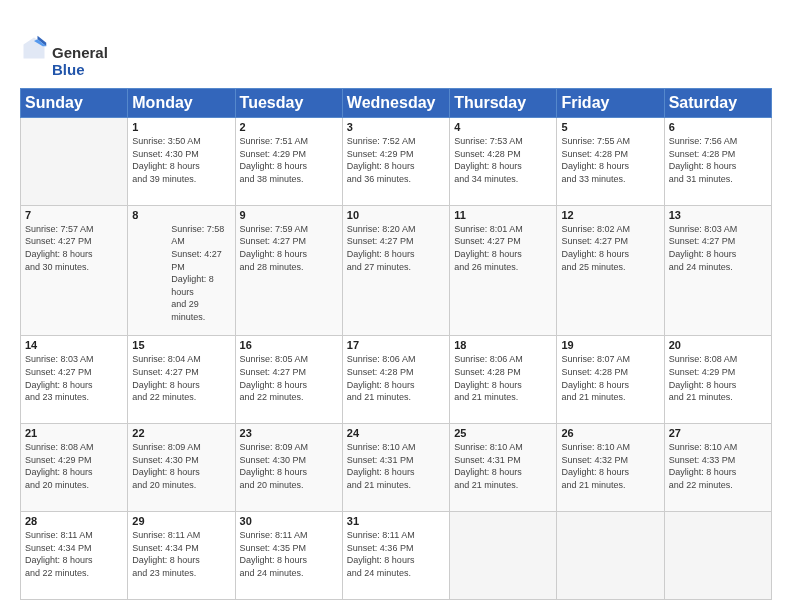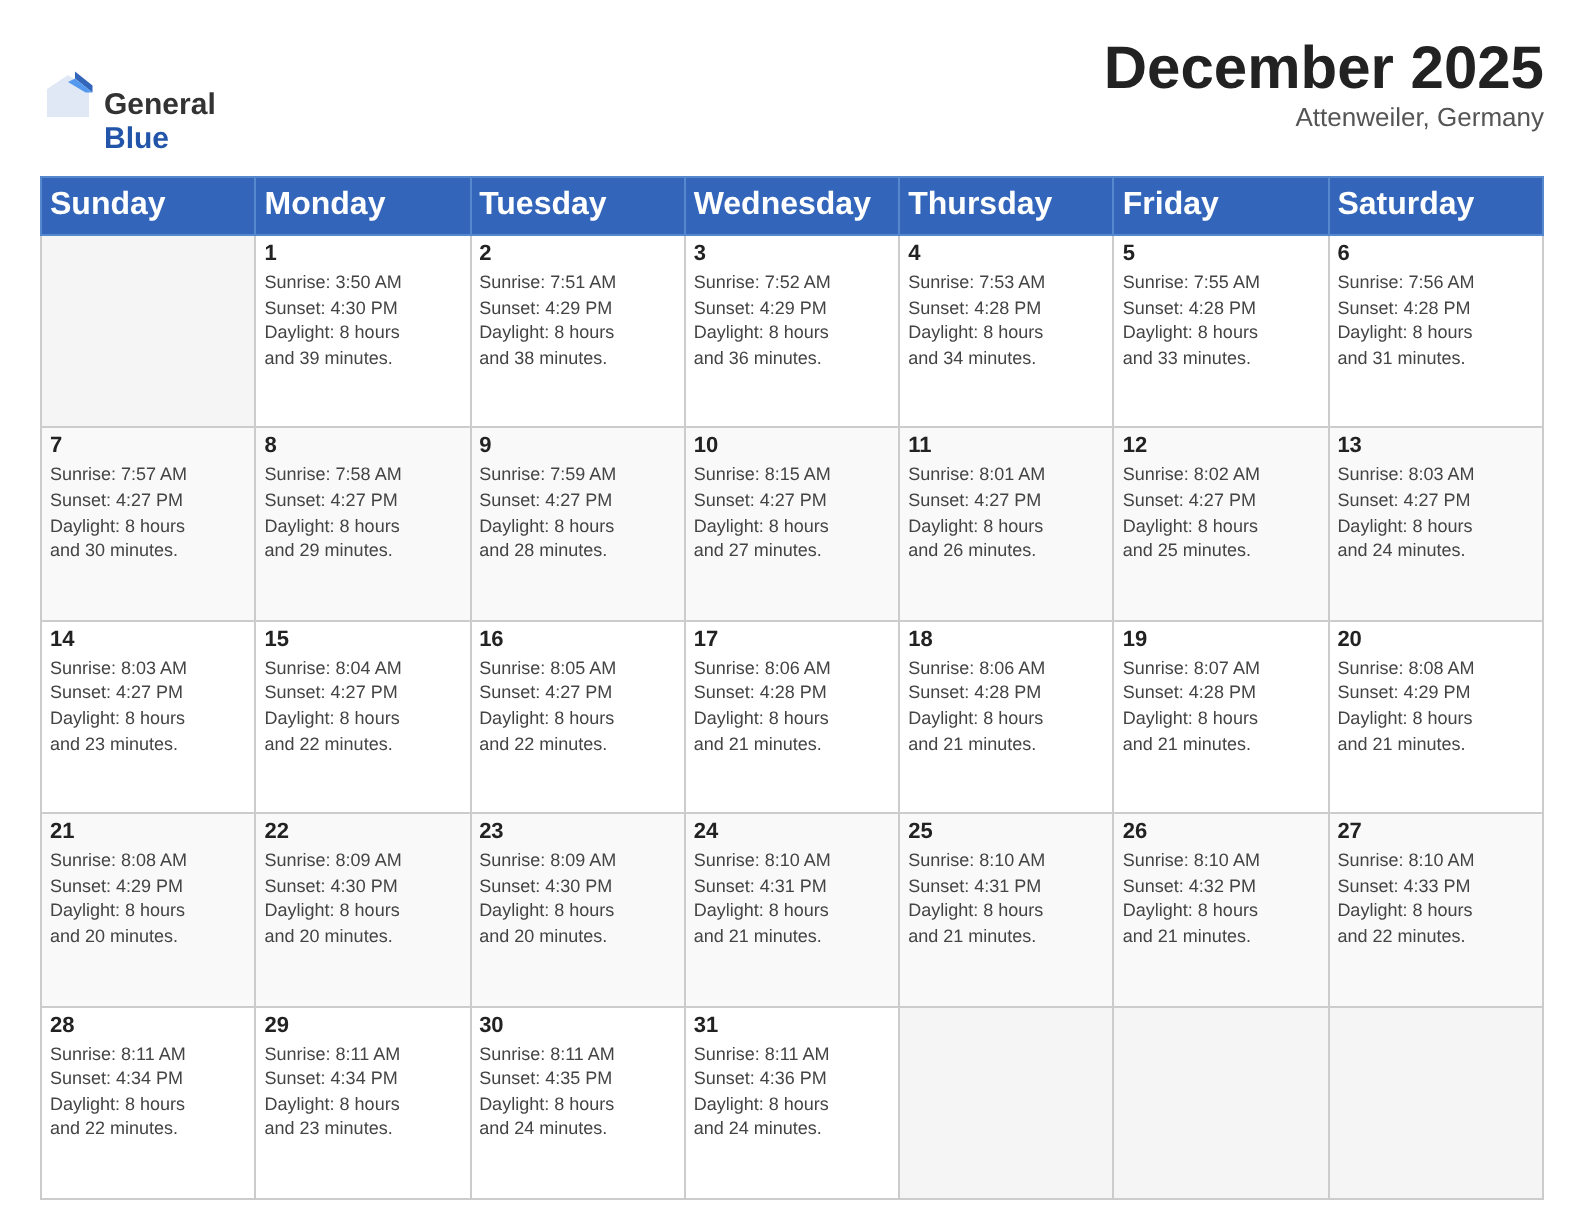--- a/index.html
+++ b/index.html
@@ -117,24 +117,20 @@
       <svg class="logo-icon" viewBox="0 0 32 32">
         <polygon points="16,4 28,12 28,28 4,28 4,12" fill="#3366bb" opacity="0.15"></polygon>
         <polygon points="20,2 30,10 30,14 20,6" fill="#3366bb"></polygon>
         <polygon points="20,6 30,14 26,14 16,8" fill="#5599ee"></polygon>
       </svg>
       <div class="logo-text">
         <span class="logo-general">General</span>
         <span class="logo-blue">Blue</span>
       </div>
     </div>
-    <div class="title-block">
-      <div class="month-title">December 2025</div>
-      <div class="subtitle">Attenweiler, Germany</div>
-    </div>
   </div>
   <table class="calendar">
     <thead>
       <tr>
       <th>Sunday</th>
           <th>Monday</th>
           <th>Tuesday</th>
           <th>Wednesday</th>
           <th>Thursday</th>
           <th>Friday</th>
@@ -190,35 +186,35 @@
         <tr class="week-row">
           <td>
             <span class="day-num">7</span>
             <div class="day-info" style="white-space: pre-line;">Sunrise: 7:57 AM
 Sunset: 4:27 PM
 Daylight: 8 hours
 and 30 minutes.</div>
           </td>
           <td>
             <span class="day-num">8</span>
-            <div class="day-info" style="white-space: pre-line;">Sunrise: 7:58 AM
+            <div class="day-info" style="white-space: pre-line; margin-left: 39px;">Sunrise: 7:58 AM
 Sunset: 4:27 PM
 Daylight: 8 hours
 and 29 minutes.</div>
           </td>
           <td>
             <span class="day-num">9</span>
             <div class="day-info" style="white-space: pre-line;">Sunrise: 7:59 AM
 Sunset: 4:27 PM
 Daylight: 8 hours
 and 28 minutes.</div>
           </td>
           <td>
             <span class="day-num">10</span>
-            <div class="day-info" style="white-space: pre-line;">Sunrise: 8:15 AM
+            <div class="day-info" style="white-space: pre-line;">Sunrise: 8:20 AM
 Sunset: 4:27 PM
 Daylight: 8 hours
 and 27 minutes.</div>
           </td>
           <td>
             <span class="day-num">11</span>
             <div class="day-info" style="white-space: pre-line;">Sunrise: 8:01 AM
 Sunset: 4:27 PM
 Daylight: 8 hours
 and 26 minutes.</div>

